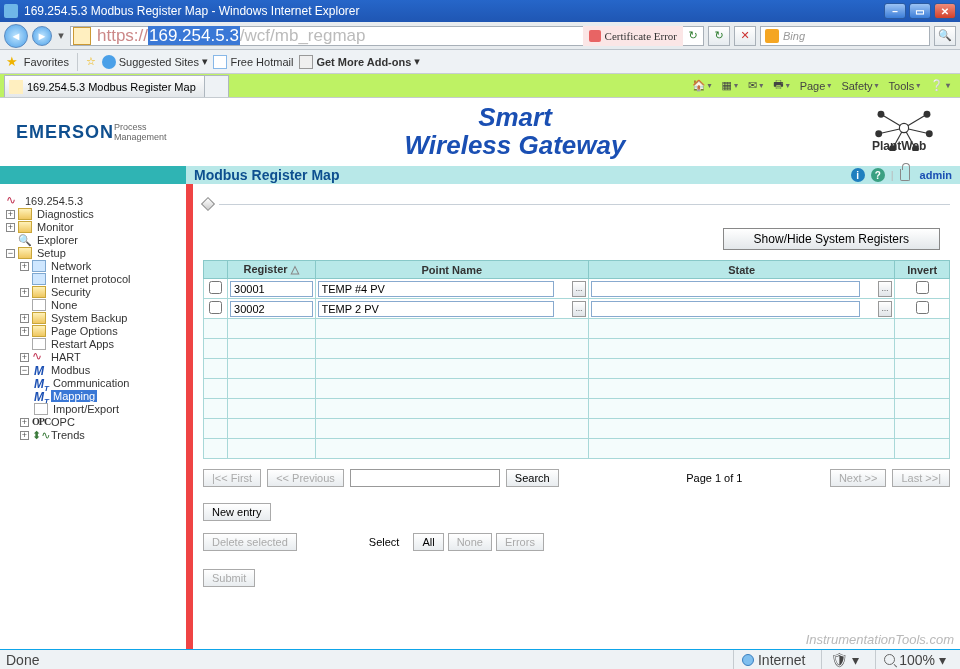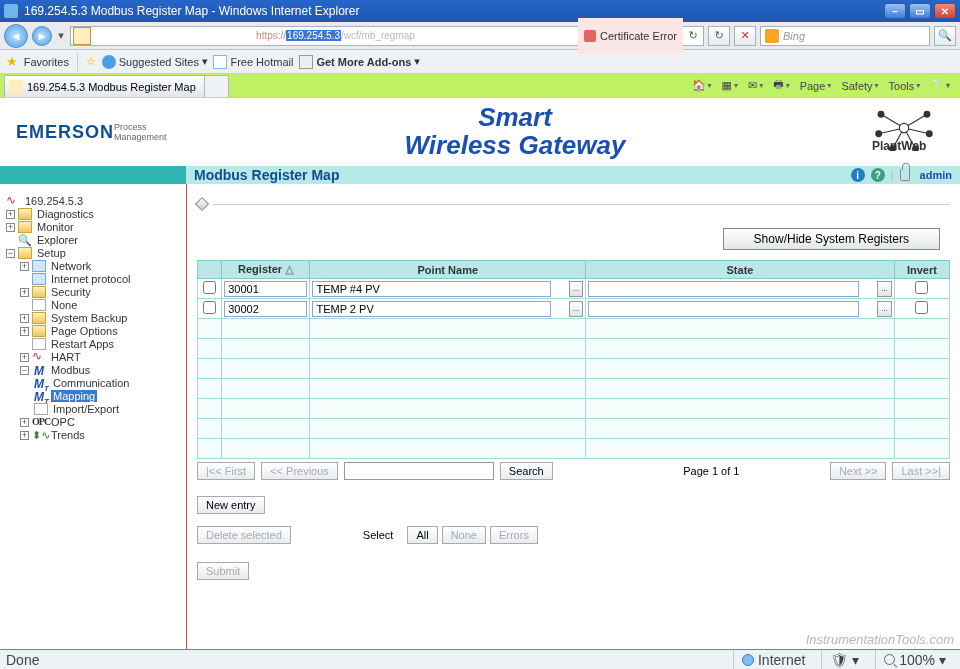--- a/index.html
+++ b/index.html
@@ -13,24 +13,24 @@
   .win-min{background:linear-gradient(#9cc3f4,#3b7dd8);color:#fff;}
   .win-max{background:linear-gradient(#9cc3f4,#3b7dd8);color:#fff;}
   .win-close{background:linear-gradient(#f08b7a,#d2412a);color:#fff;}
 
   .toolbar1 { height:28px; display:flex; align-items:center; padding:2px 4px; background:#e8ecef; border-bottom:1px solid #bcc3ca; gap:4px;}
   .nav-back, .nav-fwd { width:24px;height:24px;border-radius:12px;background:radial-gradient(#bfe5ff,#4a9fe8);border:1px solid #5a8ac0;display:flex;align-items:center;justify-content:center;color:#fff; }
   .nav-fwd{width:20px;height:20px;border-radius:10px;}
   .nav-dd{width:10px;text-align:center;color:#555;}
   .addrbar{flex:1;height:20px;border:1px solid #a8b0b8;background:#fff;display:flex;align-items:center;}
   .addr-icon{width:18px;height:18px;background:#ffefc0;border:1px solid #cc9933;margin:0 2px;}
-  .addr-text{flex:1;padding:0 4px;color:#888;font-size:10px;overflow:hidden;white-space:nowrap;text-align:center;}
+  .addr-text{flex:1;padding:0 4px;color:#888;font-size:17px;overflow:hidden;white-space:nowrap;}
   .addr-text .hl{background:#3a78d6;color:#fff;padding:0 1px;}
   .addr-go{width:20px;text-align:center;color:#2a7a2a;}
-  .certbox{height:36px;border:none;background:#fbe6e6;display:flex;align-items:center;padding:0 6px;gap:4px;color:#333;}
+  .certbox{height:20px;border:none;background:#fbe6e6;display:flex;align-items:center;padding:0 6px;gap:4px;color:#333;font-family:Liberation Serif, serif;}
   .cert-icon{width:12px;height:12px;background:#e86464;border-radius:2px;display:inline-block;}
   .btn20{width:22px;height:20px;border:1px solid #a8b0b8;background:linear-gradient(#fff,#e6ebef);display:flex;align-items:center;justify-content:center;}
   .searchbar{width:170px;height:20px;border:1px solid #a8b0b8;background:#fff;display:flex;align-items:center;padding:0 4px;color:#999;font-style:italic;font-size:11px;}
   .searchbar .s-ico{width:14px;height:14px;background:#f5a623;border-radius:2px;margin-right:4px;}
 
   .toolbar2 { height:24px; display:flex; align-items:center; padding:1px 6px; background:#eef2f5; border-bottom:1px solid #c7cdd3; gap:6px; color:#333;}
   .fav-star{color:#efb300;font-size:13px;}
   .sep-v{width:1px;height:18px;background:#c5cbd0;margin:0 2px;}
   .tool-link{display:flex;align-items:center;gap:3px;color:#333;}
   .t-ico{width:14px;height:14px;border:1px solid #999;display:inline-block;}
@@ -82,42 +82,42 @@
   .f-folder{background:linear-gradient(#fff1b8,#efc760);border:1px solid #c9a63a;}
   .f-doc{background:#fff;border:1px solid #aaa;}
   .f-sine{background:none;border:none;color:#c03050;font-size:12px;line-height:10px;}
   .f-net{background:#cfe7ff;border:1px solid #7fa8d0;}
   .f-m{color:#1a4fb3;font-weight:bold;font-size:12px;border:none;background:none;text-align:center;font-style:italic;}
   .f-graph{border:none;background:none;font-size:11px;color:#3a7a3a;}
   .tree .lbl{padding:0 2px;}
   .tree .sel{background:#3a78d6;color:#fff;}
   .f-opc{font-family:serif;font-weight:bold;font-size:10px;letter-spacing:-1px;border:none;background:none;}
 
-  .main-pane{flex:1;padding:10px 10px 20px 10px;position:relative;border-left:1px solid #ef4444;}
+  .main-pane{flex:1;padding:10px 10px 20px 10px;position:relative;border-left:7px solid #ef4444;}
   .page-title-row{height:20px;display:flex;align-items:center;}
   .diamond{width:10px;height:10px;transform:rotate(45deg);border:1px solid #888;background:linear-gradient(135deg,#fff,#ccc);margin-right:6px;}
   .title-underline{flex:1;height:0;border-top:1px solid #c8d0d8;}
 
   .sys-btn-row{display:flex;justify-content:flex-end;margin:14px 10px 10px 0;}
   .wide-btn{padding:3px 30px;font-size:12px;border:1px solid #888;background:linear-gradient(#fff,#e3e7ea);}
 
   table.reg{width:100%;border-collapse:collapse;font-size:11px;}
   table.reg th{background:#b8e8e8;border:1px solid #88c8c8;padding:2px 4px;color:#333;font-weight:bold;text-align:center;}
   table.reg td{border:1px solid #a8d8d8;padding:1px 2px;height:20px;}
   table.reg tr.emptyrow td{background:#f4fcfc;}
   .reg .c-chk{width:22px;text-align:center;}
   .reg .c-reg{width:80px;}
   .reg .c-point{width:250px;}
   .reg .c-state{width:280px;}
   .reg .c-inv{width:50px;text-align:center;}
   .cell-in{width:100%;height:16px;border:1px solid #88aacf;padding:0 3px;font-size:11px;}
   .cell-wrap{display:flex;align-items:center;gap:18px;}
   .pick-btn{width:16px;height:16px;border:1px solid #999;background:linear-gradient(#fff,#e0e4e8);font-size:7px;display:flex;align-items:center;justify-content:center;}
 
-  .pager-row{display:flex;align-items:center;gap:6px;margin-top:3px;}
+  .pager-row{display:flex;align-items:center;gap:6px;margin-top:10px;}
   .sm-btn{padding:2px 8px;font-size:11px;border:1px solid #aaa;background:linear-gradient(#fff,#e8ecef);}
   .sm-btn.dis{color:#aaa;}
   .pager-input{width:150px;height:18px;border:1px solid #999;padding:0 3px;}
   .pager-spacer{flex:1;text-align:center;padding-left:40px;}
 
   .action-row{margin-top:16px;}
   .sel-row{margin-top:12px;display:flex;align-items:center;gap:14px;}
   .sel-btns{display:flex;gap:4px;align-items:center;}
   .sel-lbl{padding-left:58px;}
   .submit-row{margin-top:18px;}

